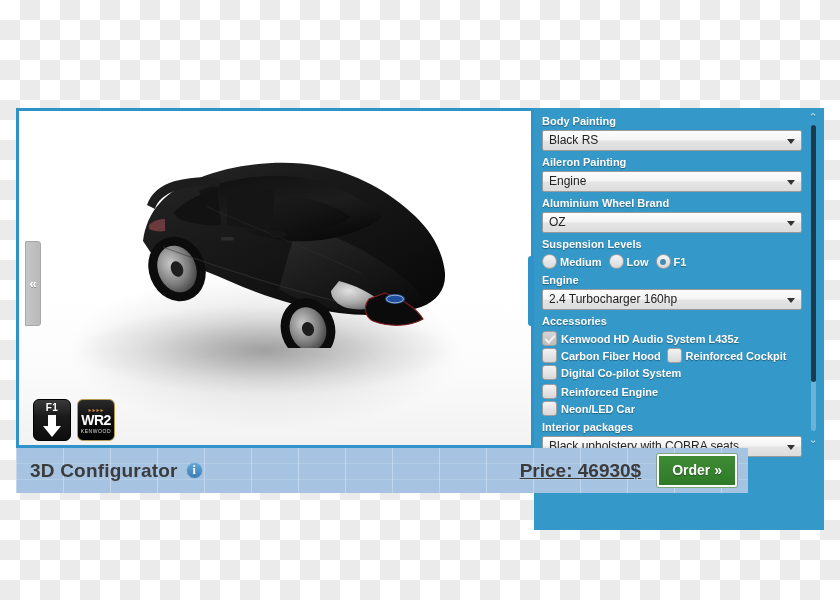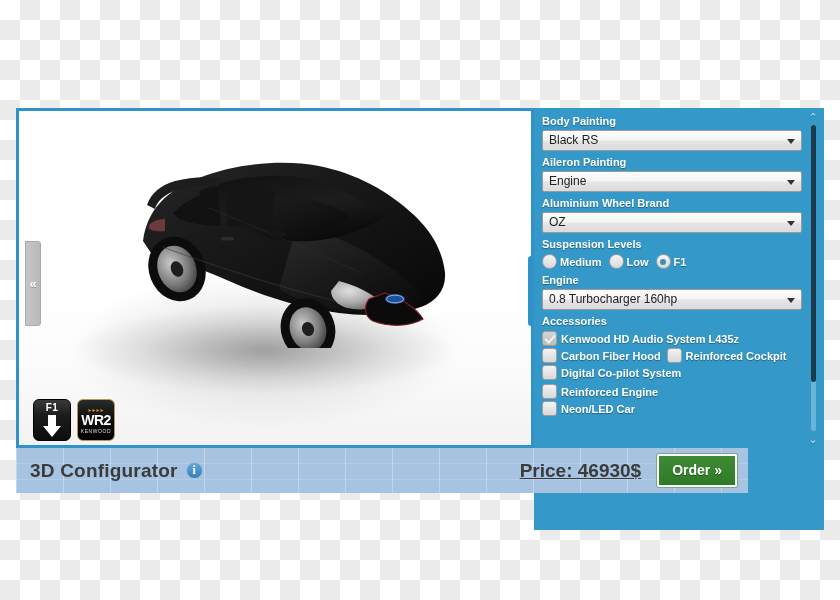--- a/index.html
+++ b/index.html
@@ -414,21 +414,21 @@
         <div class="radio-item">
           <span class="radio checked"></span>
           <span class="radio-label">F1</span>
         </div>
       </div>
     </div>
 
     <div class="group">
       <div class="group-label">Engine</div>
       <div class="select">
-        <span>0.8 Turbocharger 160hp</span>
+        <span>2.4 Turbocharger 160hp</span>
         <span class="caret"></span>
       </div>
     </div>
 
     <div class="group">
       <div class="group-label">Accessories</div>
 
       <div class="check-row">
         <div class="check-item">
           <span class="checkbox checked"></span>
@@ -459,20 +459,27 @@
       </div>
 
       <div class="check-row">
         <div class="check-item">
           <span class="checkbox"></span>
           <span class="check-label">Neon/LED Car</span>
         </div>
       </div>
     </div>
 
+    <div class="group">
+      <div class="group-label">Interior packages</div>
+      <div class="select">
+        <span>Black upholstery with COBRA seats</span>
+        <span class="caret"></span>
+      </div>
+    </div>
 
     <div class="scroll-area">
       <div class="scroll-arrow">⌃</div>
       <div class="scroll-track">
         <div class="scroll-thumb"></div>
       </div>
       <div class="scroll-arrow">⌄</div>
     </div>
   </div>
 

